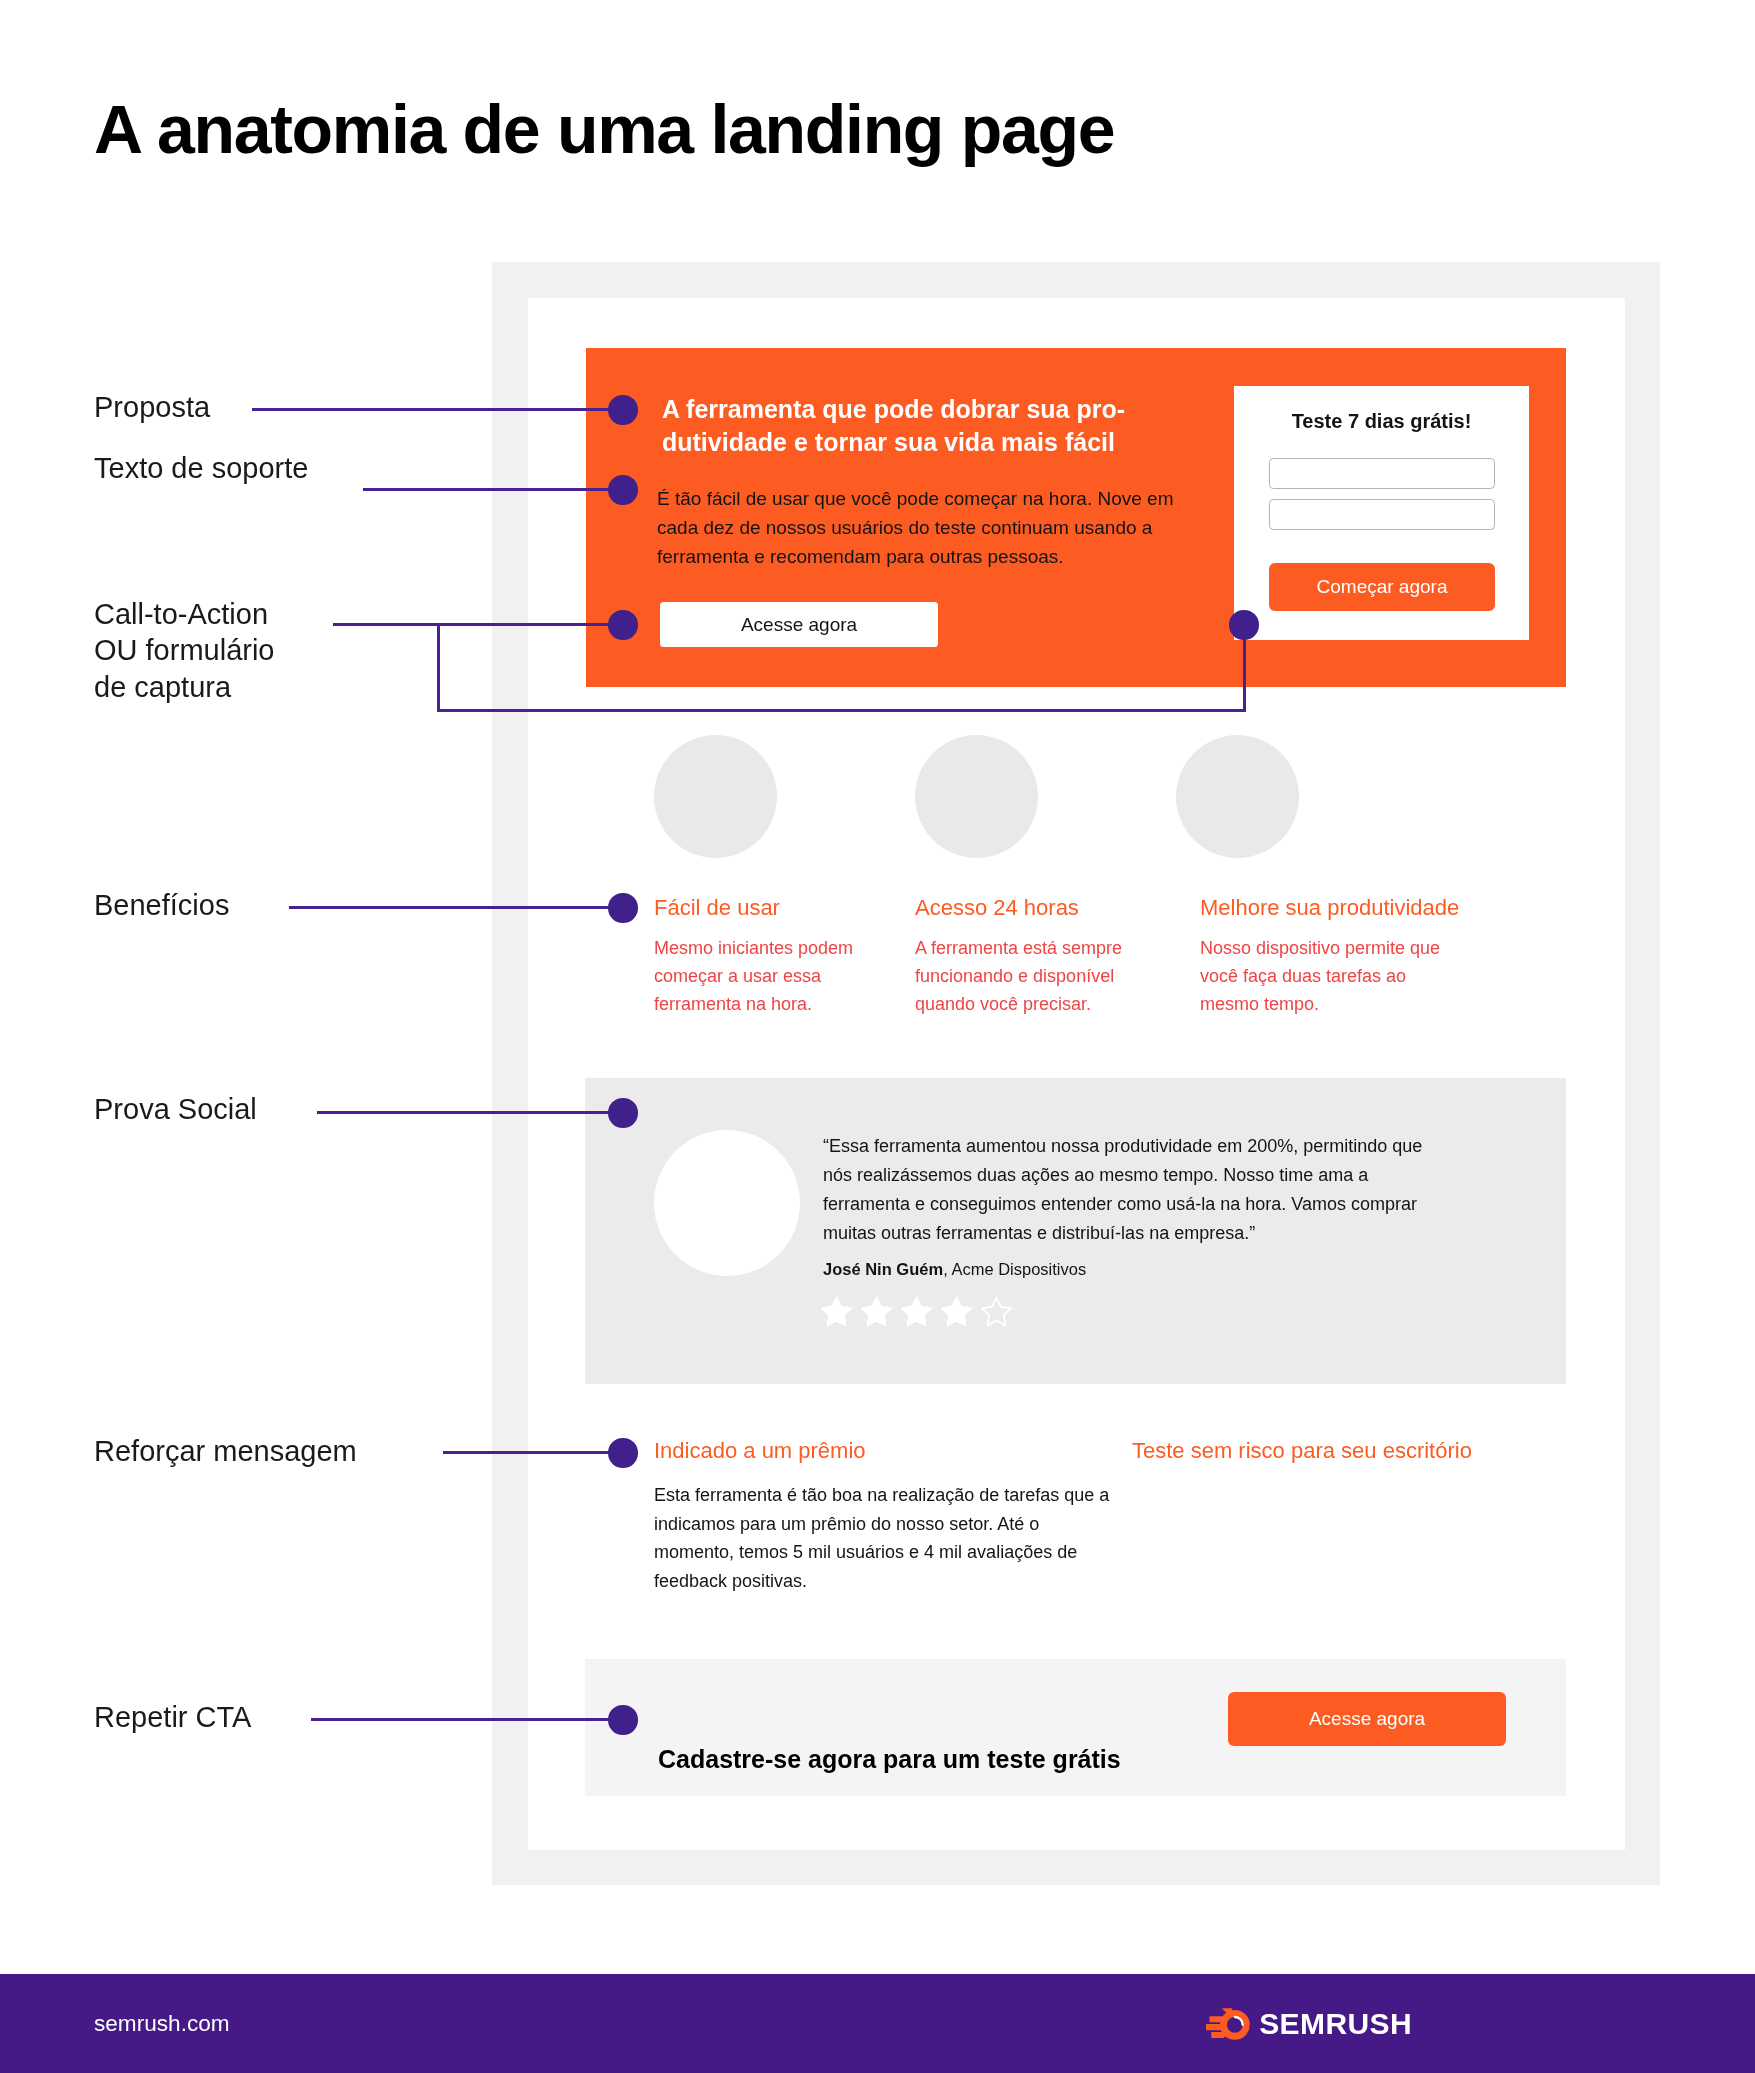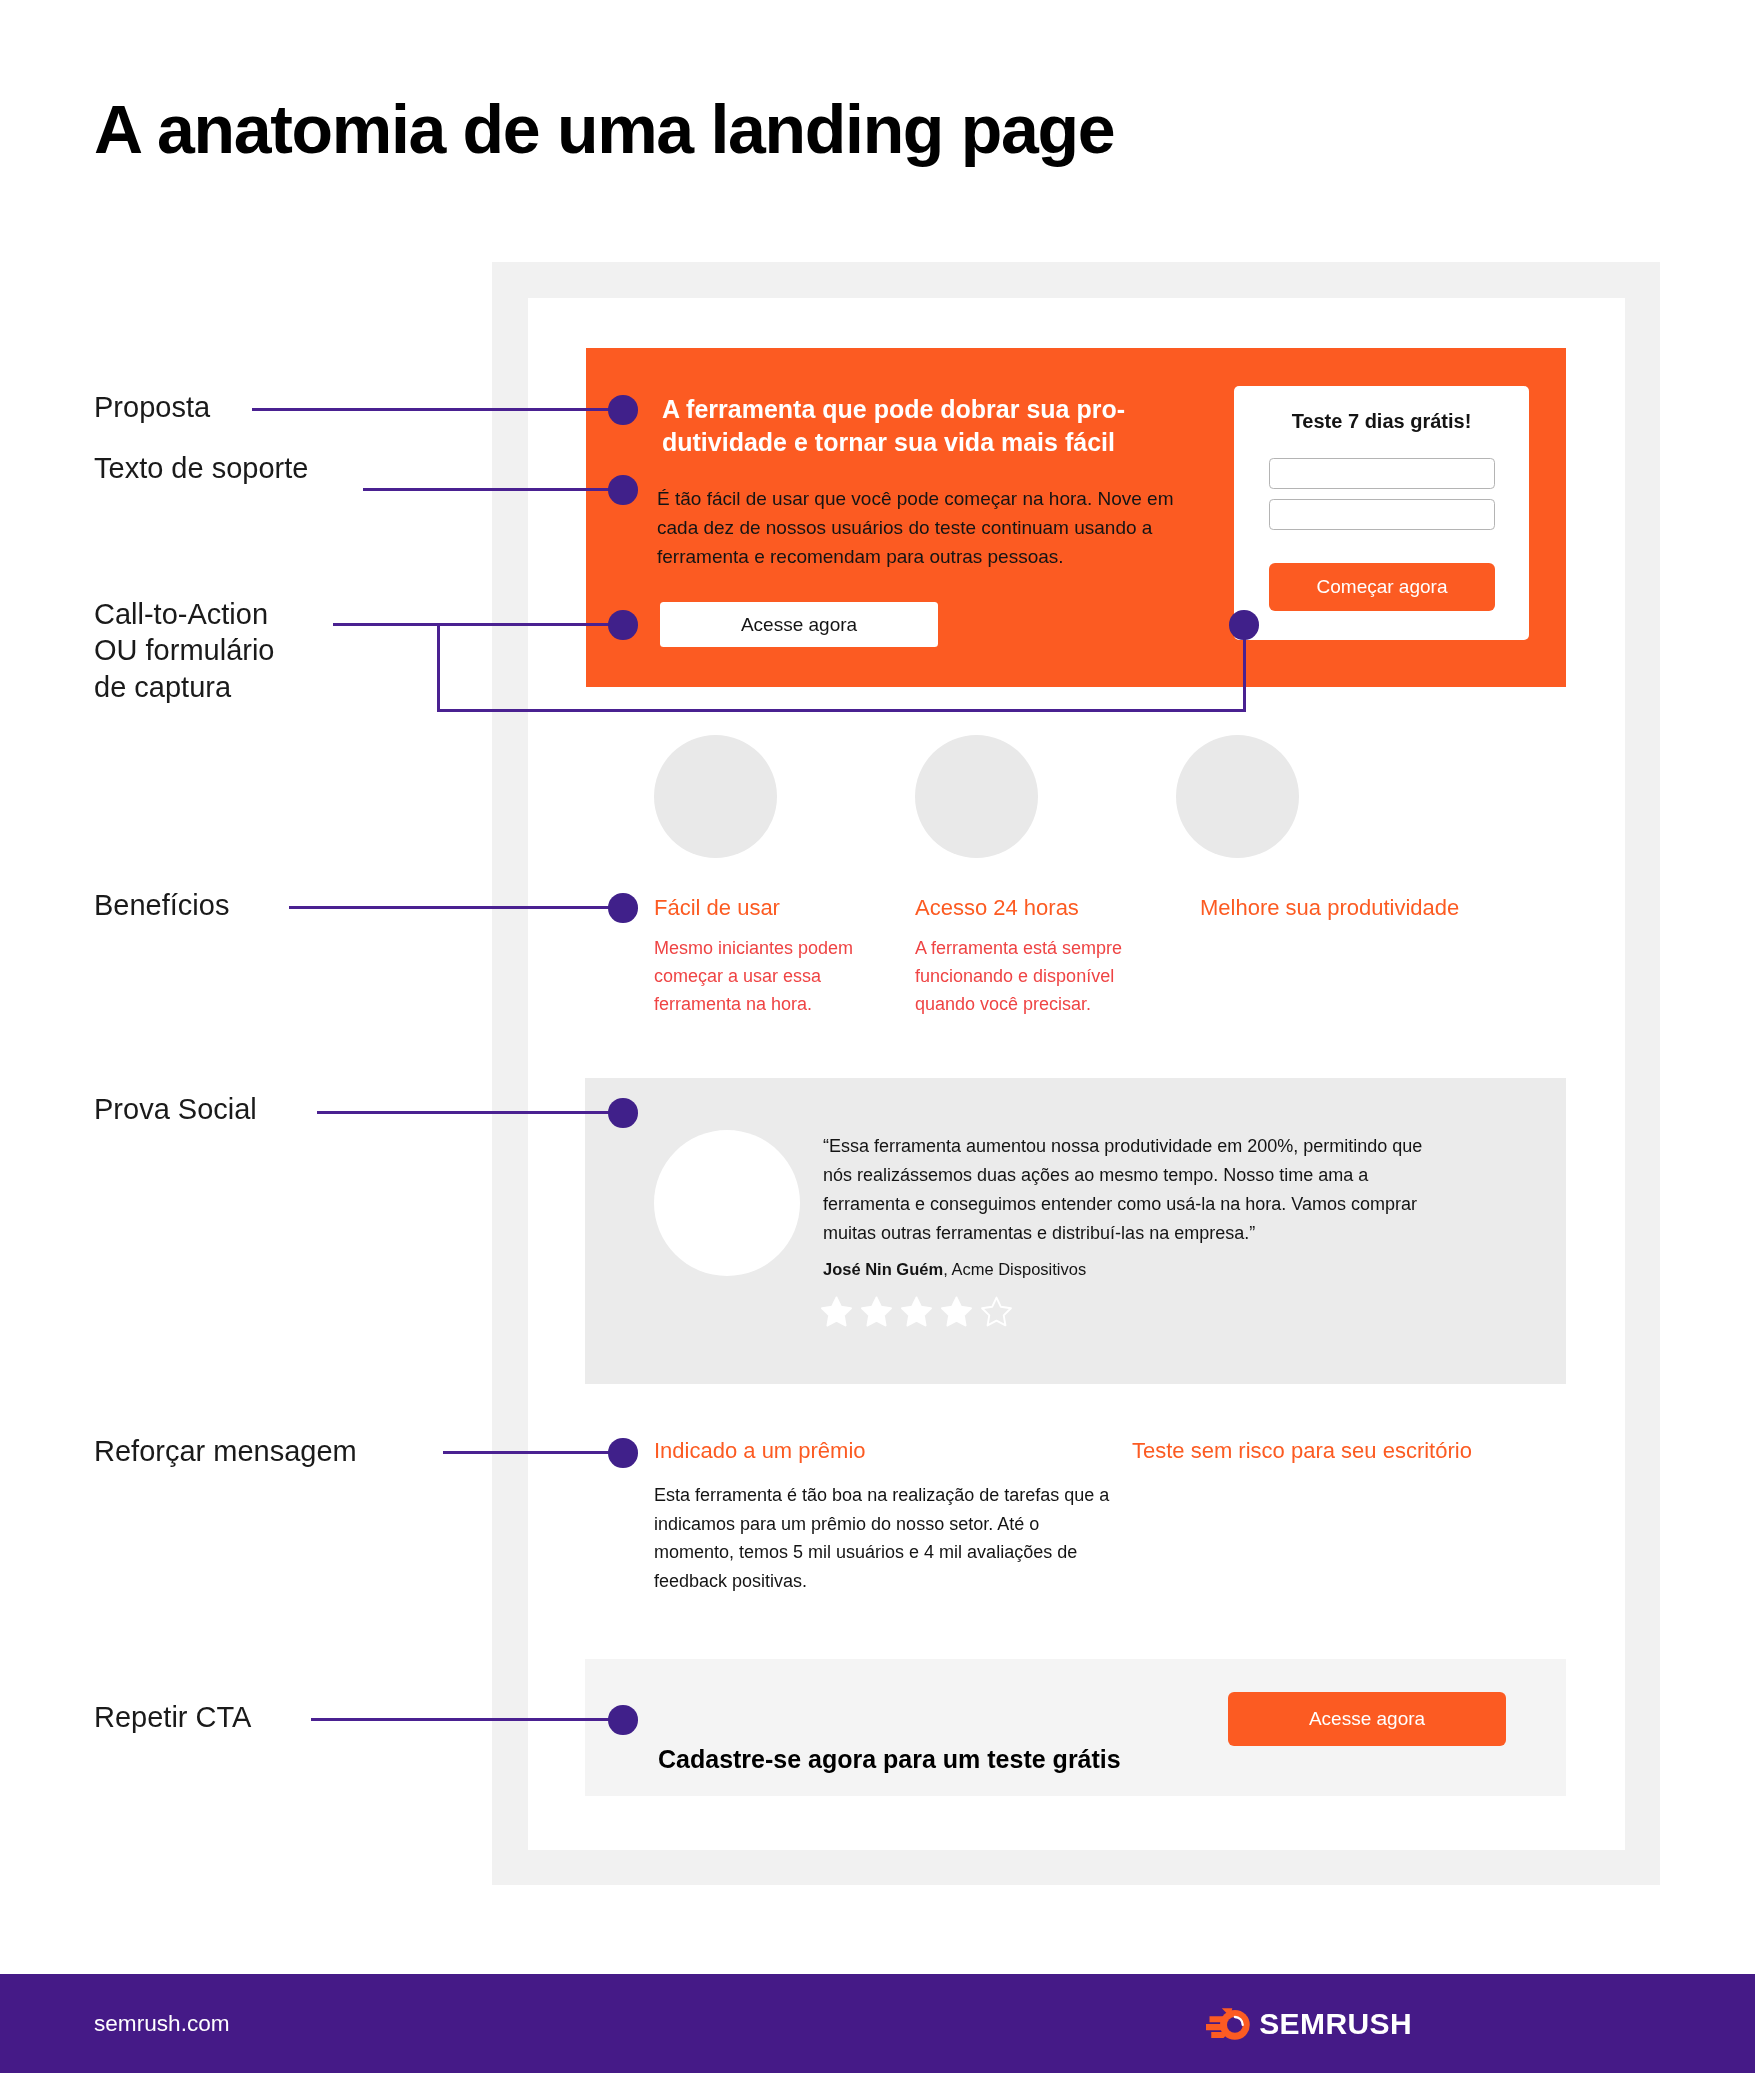--- a/index.html
+++ b/index.html
@@ -47,21 +47,21 @@
     position: absolute; left: 660px; top: 602px;
     width: 278px; height: 45px; background: #ffffff;
     border-radius: 3.5px; display: flex; align-items: center;
     justify-content: center; font-size: 19px; color: #141414;
   }
 
   
   .form-card {
     position: absolute; left: 1234px; top: 386px;
     width: 295px; height: 254px; background: #ffffff;
-    border-radius: 5px;
+    border-radius: 0;
   }
   .form-title {
     position: absolute; left: 0; top: 24px; width: 100%;
     text-align: center; font-size: 20px; font-weight: 700; color: #141414;
   }
   .form-input {
     position: absolute; left: 35px; width: 226px; height: 31px;
     border: 0.9px solid #b4b4b4; border-radius: 4.3px; background: #fff;
   }
   .form-input.i1 { top: 72px; }
@@ -198,20 +198,21 @@
   <div class="bcol b1">
     <div class="bhead">Fácil de usar</div>
     <div class="btext">Mesmo iniciantes podem começar a usar essa ferramenta na hora.</div>
   </div>
   <div class="bcol b2">
     <div class="bhead">Acesso 24 horas</div>
     <div class="btext">A ferramenta está sempre funcionando e disponível quando você precisar.</div>
   </div>
   <div class="bcol b3">
     <div class="bhead">Melhore sua produtividade</div>
+    <div class="btext" style="width:250px">Nosso dispositivo permite que você faça duas tarefas ao mesmo tempo.</div>
   </div>
 
   <div class="testi-band"></div>
   <div class="testi-avatar"></div>
   <div class="testi-quote">“Essa ferramenta aumentou nossa produtividade em 200%, permitindo que nós realizássemos duas ações ao mesmo tempo. Nosso time ama a ferramenta e conseguimos entender como usá-la na hora. Vamos comprar muitas outras ferramentas e distribuí-las na empresa.”</div>
   <div class="testi-author">
     <b>José Nin Guém</b><span>, Acme Dispositivos</span>
   </div>
   <div class="testi-stars" id="stars">
       <svg viewBox="0 0 38 38">

